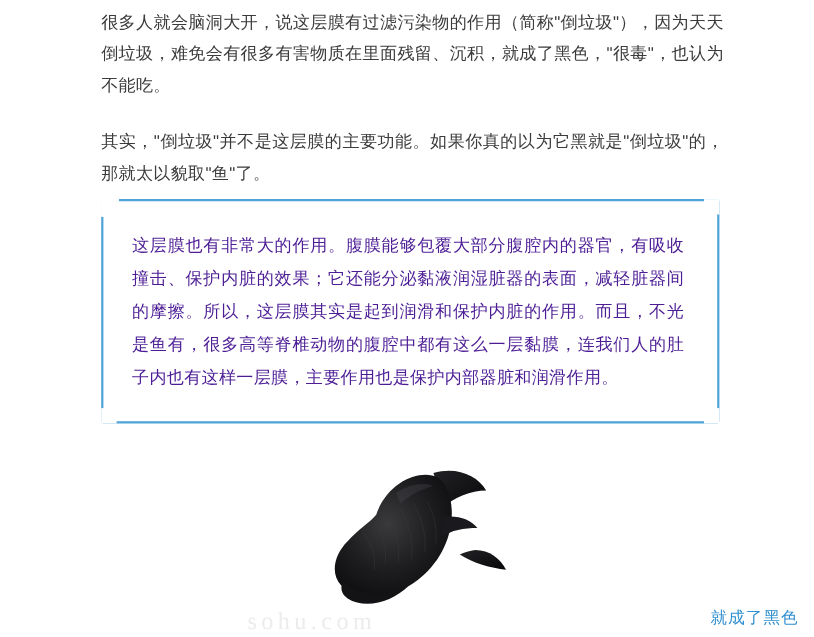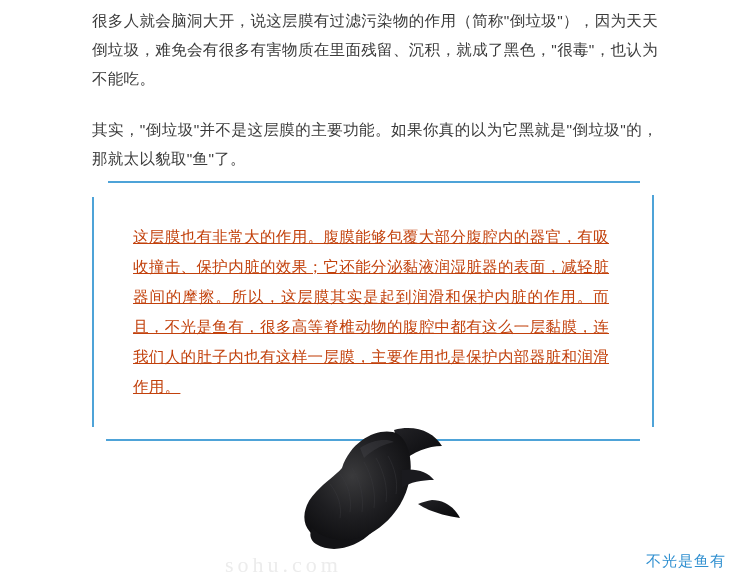--- a/index.html
+++ b/index.html
@@ -49,25 +49,24 @@
     width: 562px;
     box-sizing: border-box;
     border: 2px solid #4ea3d8;
     border-radius: 2px;
     padding: 22px 26px 20px 22px;
     background: #ffffff;
   }
   .callout-inner {
     font-size: 15.5px;
     line-height: 30px;
-    color: #c2410c;
+    color: #4c1d95;
     letter-spacing: 0.3px;
     text-align: justify;
-    margin: 17px;
-    text-decoration: underline;
+    margin: 4px;
   }
   
   .corner {
     position: absolute;
     width: 14px;
     height: 14px;
     background: #ffffff;
   }
   .corner.tl { left: -2px; top: -2px; border-left: 2px solid #ffffff; border-top: 2px solid #ffffff; }
   .corner.tr { right: -2px; top: -2px; }
@@ -157,14 +156,14 @@
         <path d="M106 48 C113 60 116 74 114 86"></path>
         <path d="M48 76 C56 86 60 98 58 110"></path>
       </g>
 
       <path d="M78 40 C90 32 104 30 112 34 C102 36 90 42 82 50 Z" fill="#4a4a50" opacity="0.35"></path>
     </svg>
   </div>
 
   <div class="watermark">sohu.com</div>
 
-  <div class="brand">不光是鱼有</div>
+  <div class="brand">就成了黑色</div>
 </div>
 
 </body></html>

